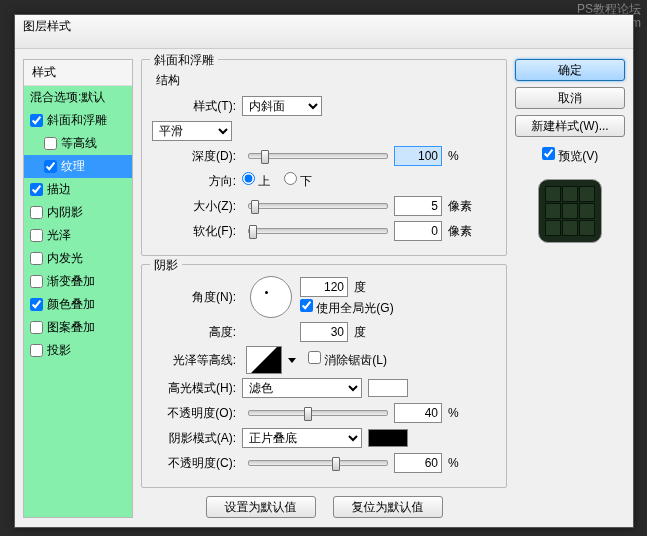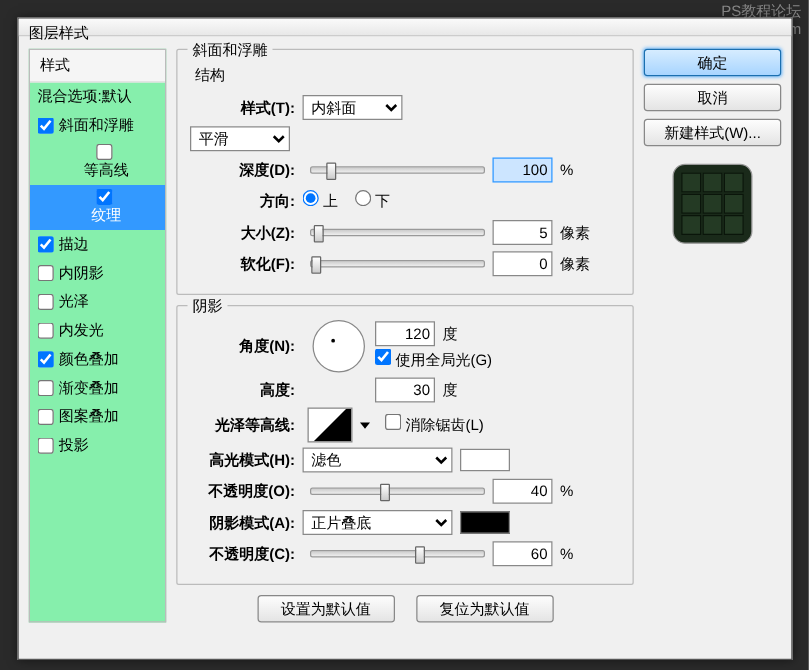--- a/index.html
+++ b/index.html
@@ -1,32 +1,32 @@
 <!DOCTYPE html>
 <html><head>
 <meta charset="utf-8">
 <style>
 * { box-sizing: border-box; margin: 0; padding: 0; font-family: "Microsoft YaHei", SimSun, sans-serif; font-size: 12px; }
 body { background: #2a2a2a; width: 647px; height: 536px; position: relative; }
 .watermark { position: absolute; top: 2px; right: 6px; color: #888; font-size: 11px; text-align: right; line-height: 1.2; }
 .dialog { position: absolute; top: 14px; left: 14px; width: 620px; height: 514px; background: #f0f0f0; border: 1px solid #555; box-shadow: 0 0 8px rgba(0,0,0,0.5); }
-.titlebar { height: 14px; background: linear-gradient(#fafafa,#e8e8e8); border-bottom: 1px solid #ccc; padding: 3px 8px; }
+.titlebar { height: 34px; background: linear-gradient(#fafafa,#e8e8e8); border-bottom: 1px solid #ccc; padding: 3px 8px; }
 .content { display: flex; padding: 10px 8px; gap: 8px; }
 .styles-panel { width: 110px; border: 1px solid #bbb; background: #86efac; }
 .styles-header { padding: 4px 8px; border-bottom: 1px solid #ddd; background: #f5f5f5; }
 .style-row { display: flex; align-items: center; padding: 3px 6px; cursor: default; }
 .style-row.selected { background: #3399ff; color: #fff; }
 .style-row input[type=checkbox] { margin-right: 4px; }
-.style-row.sub { padding-left: 20px; flex-direction: column; }
+.style-row.sub { padding-left: 20px; }
 .main-panel { flex: 1; }
 .group { border: 1px solid #bbb; border-radius: 2px; padding: 8px 10px 10px; margin-bottom: 8px; position: relative; background: #f0f0f0; }
 .group-title { position: absolute; top: -8px; left: 8px; background: #f0f0f0; padding: 0 4px; }
 .subgroup-title { margin: 4px 0 6px 4px; }
 .row { display: flex; align-items: center; margin: 3px 0; min-height: 22px; }
-.label { width: 90px; text-align: right; padding-right: 6px; font-weight: bold; }
+.label { width: 90px; text-align: right; padding-right: 6px; }
 select { border: 1px solid #888; background: #fff; height: 20px; padding: 0 2px; font-size: 12px; }
 .slider { flex: 1; max-width: 140px; height: 6px; background: linear-gradient(#ccc,#eee); border: 1px solid #999; border-radius: 2px; margin: 0 6px; position: relative; }
 .slider-thumb { position: absolute; top: -4px; width: 8px; height: 14px; background: linear-gradient(#fff,#ccc); border: 1px solid #666; border-radius: 1px; }
 input[type=text].num { width: 48px; height: 20px; border: 1px solid #888; text-align: right; padding: 0 3px; background: #fff; }
 input[type=text].num.highlight { background: #cce5ff; border: 1px solid #3399ff; }
 .unit { margin-left: 6px; }
 .radio-group label { margin-right: 10px; }
 .angle-circle { width: 42px; height: 42px; border: 1px solid #888; border-radius: 50%; margin: 0 8px; position: relative; background: #fff; }
 .angle-circle::after { content: ''; position: absolute; top: 14px; left: 14px; width: 3px; height: 3px; background: #000; border-radius: 50%; }
 .contour-swatch { width: 36px; height: 28px; border: 1px solid #888; background: linear-gradient(135deg,#fff 49%,#000 51%); margin: 0 4px; }
@@ -81,26 +81,26 @@
           </div>
           <div class="style-row">
             <input type="checkbox" style="">
             <span>光泽</span>
           </div>
           <div class="style-row">
             <input type="checkbox" style="">
             <span>内发光</span>
           </div>
           <div class="style-row">
+            <input type="checkbox" style="">
+            <span>渐变叠加</span>
+          </div>
+          <div class="style-row">
             <input type="checkbox" checked="" style="">
             <span>颜色叠加</span>
-          </div>
-          <div class="style-row">
-            <input type="checkbox" style="">
-            <span>渐变叠加</span>
           </div>
           <div class="style-row">
             <input type="checkbox" style="">
             <span>图案叠加</span>
           </div>
           <div class="style-row">
             <input type="checkbox" style="">
             <span>投影</span>
           </div>
         </div>
@@ -208,20 +208,23 @@
       <div class="bottom-btns">
         <div class="btn">设置为默认值</div>
         <div class="btn">复位为默认值</div>
       </div>
     </div>
 
     <div class="right-panel">
       <div class="btn primary">确定</div>
       <div class="btn">取消</div>
       <div class="btn">新建样式(W)...</div>
+      <div class="preview-chk">
+          <label><input type="checkbox" checked="" style=""> <span>预览(V)</span></label>
+        </div>
       <div class="preview-box">
         <div></div>
           <div></div>
           <div></div>
           <div></div>
           <div></div>
           <div></div>
           <div></div>
           <div></div>
           <div></div>

